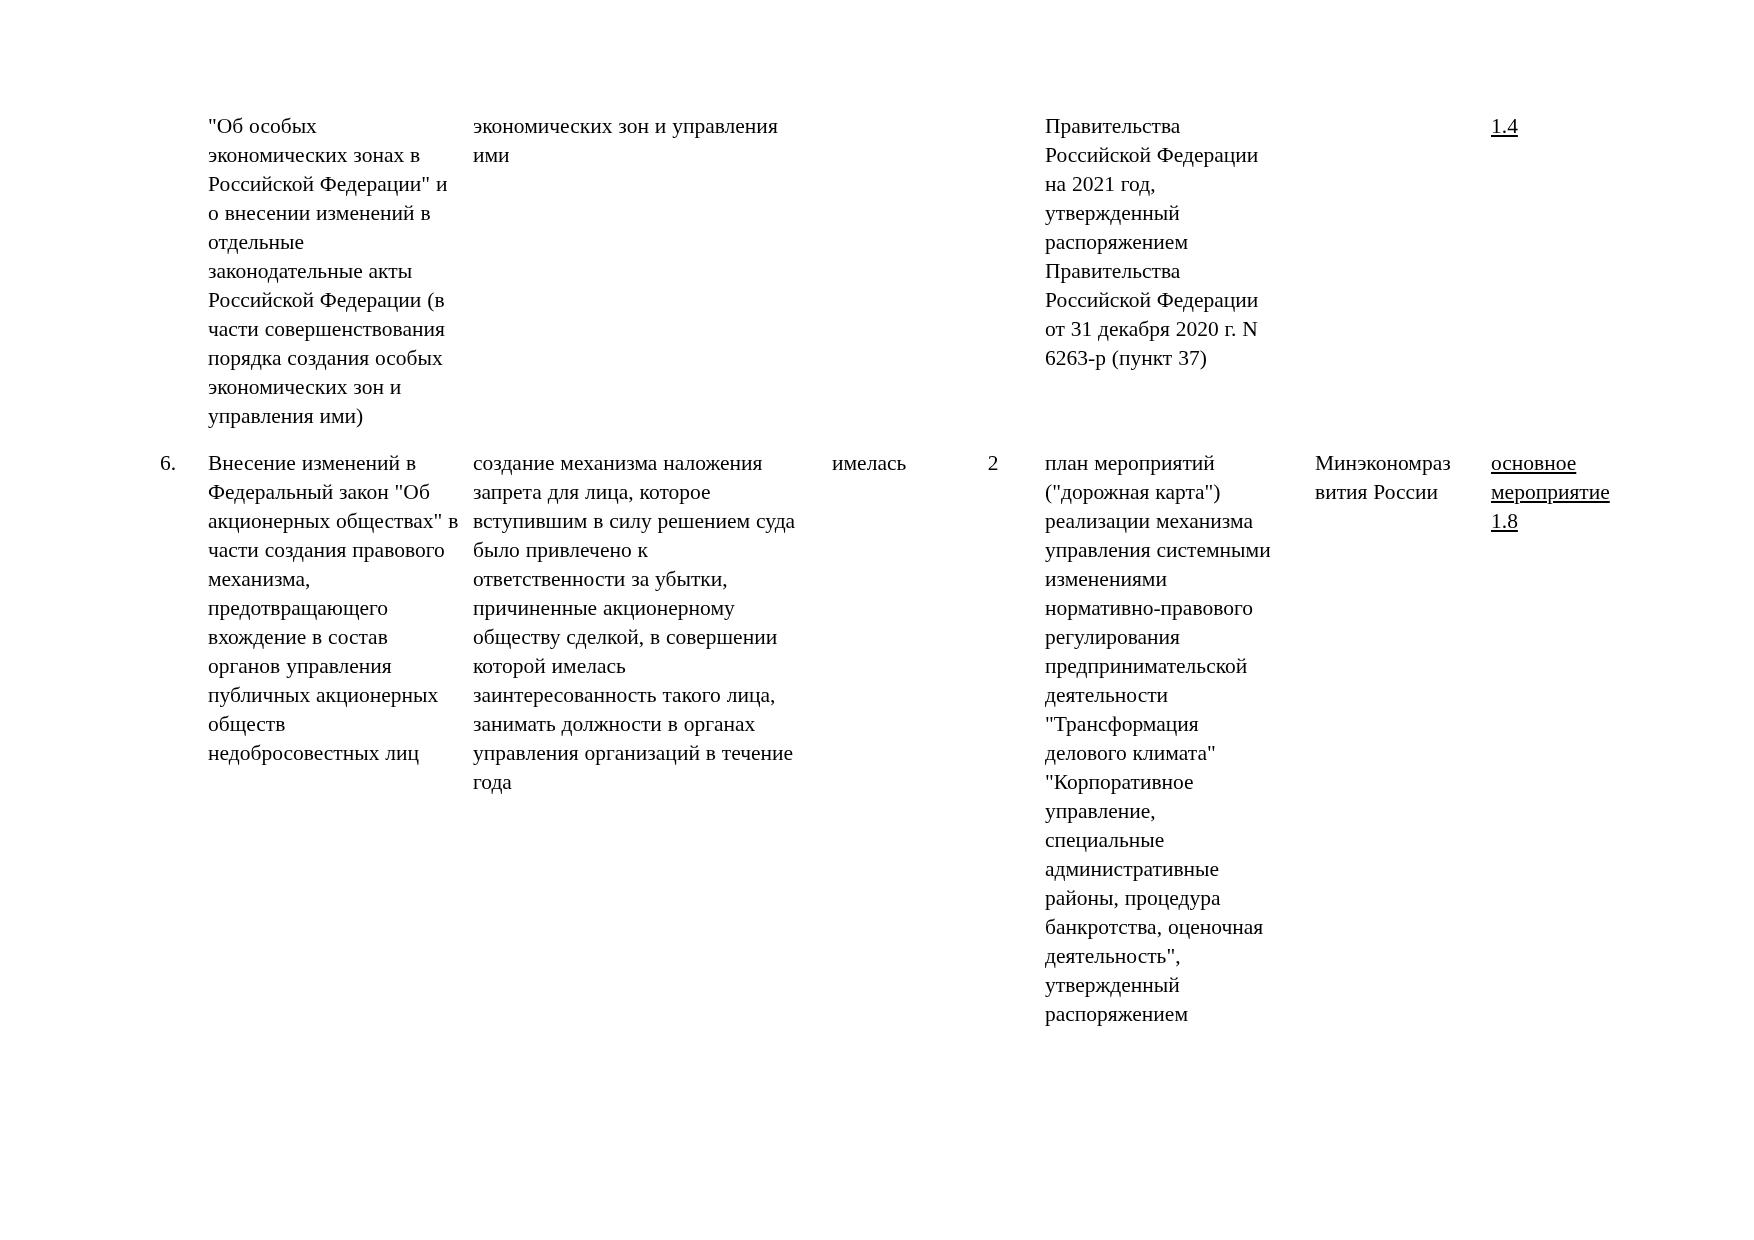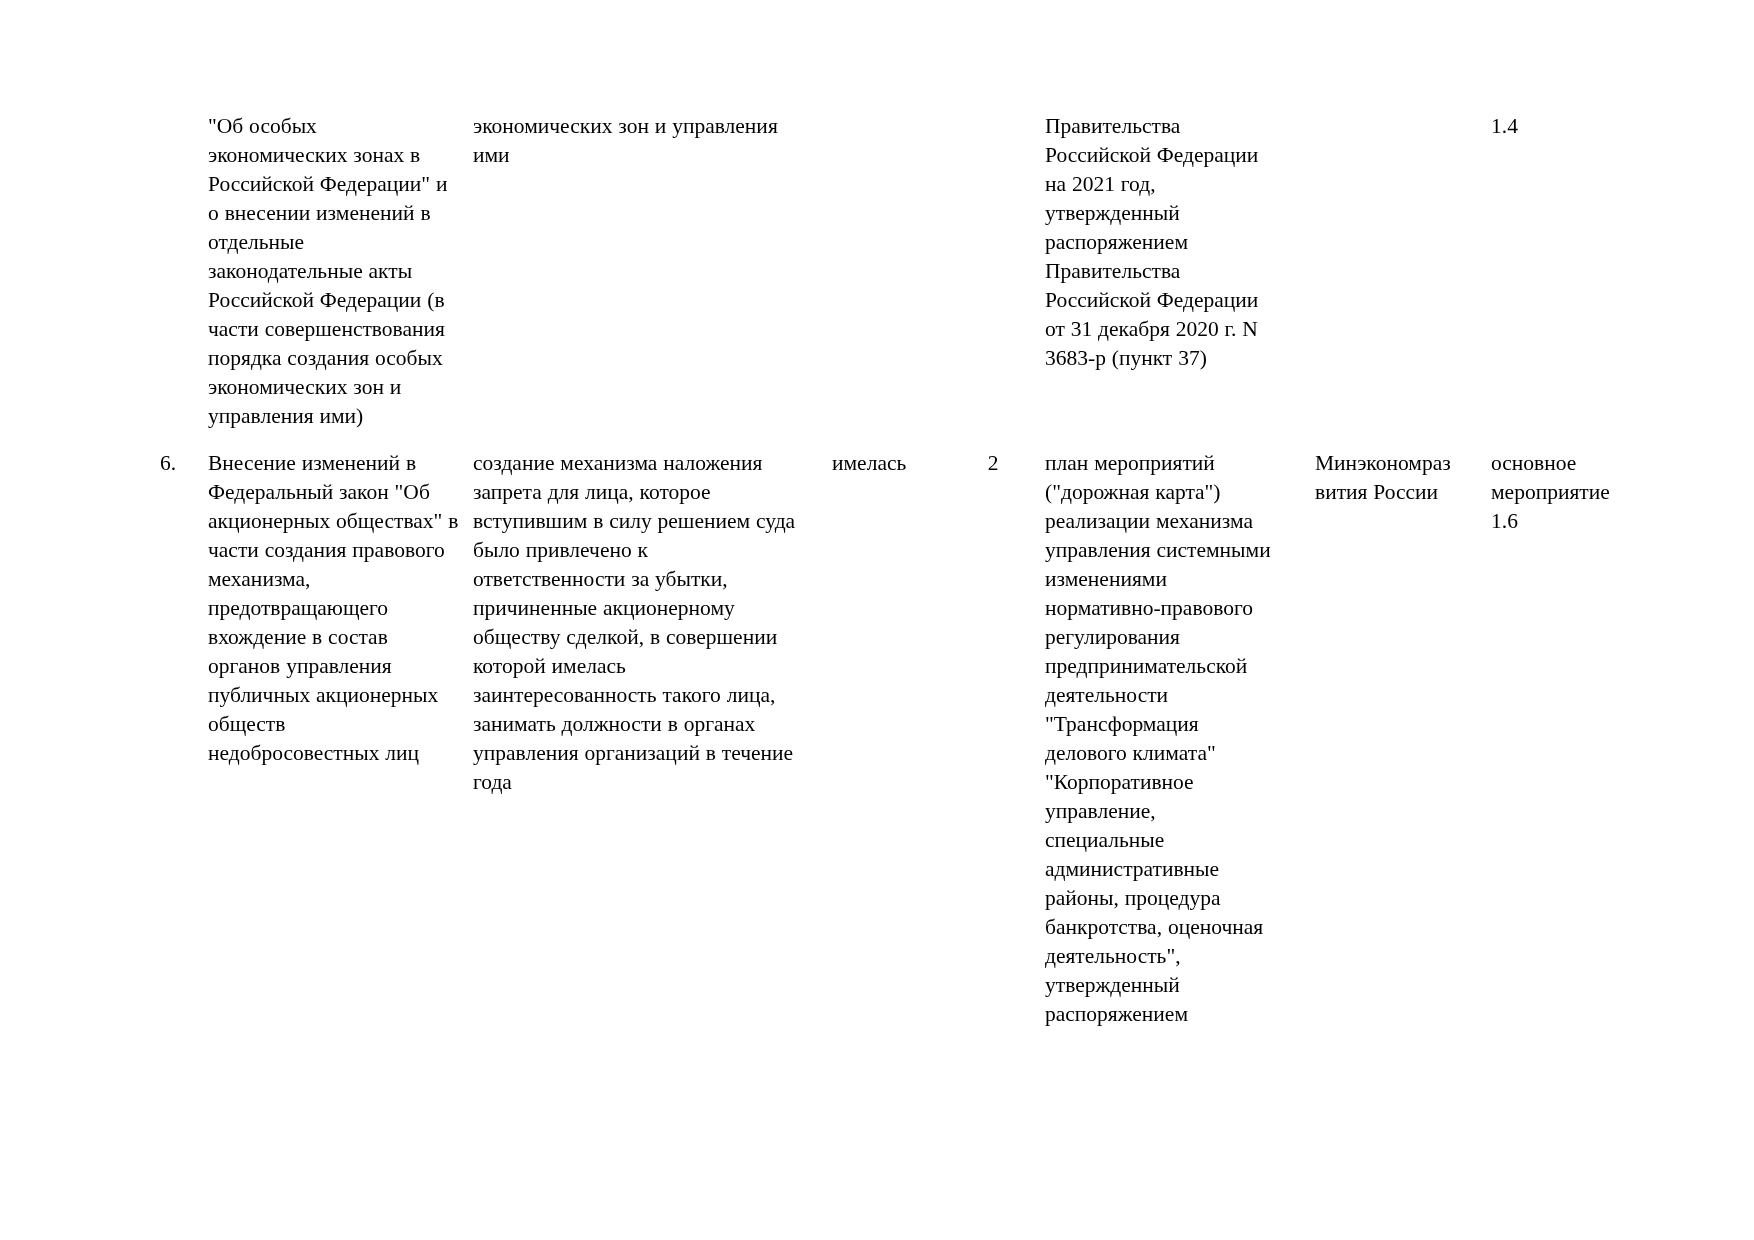--- a/index.html
+++ b/index.html
@@ -33,21 +33,21 @@
     word-spacing: 0.5px;
   }
   tr.row-cont td {
     padding-bottom: 18px;
   }
   td.c1 { }
   td.c4 { padding-left: 14px; }
   td.c5 { text-align: center; padding-right: 0; }
   td.c6 { padding-left: 22px; }
   td.c7 { padding-left: 22px; overflow-wrap: break-word; word-break: break-word; }
-  td.c8 { padding-left: 26px; }
+  td.c8 { padding-left: 26px; text-decoration: underline; }
 </style>
 </head>
 <body>
 
 <div class="page">
   <table class="doc-table">
     <colgroup>
       <col style="width:48px">
       <col style="width:265px">
       <col style="width:345px">
@@ -57,29 +57,29 @@
       <col style="width:172px">
       <col style="width:170px">
     </colgroup>
     <tbody>
       <tr class="row-cont">
         <td class="c1"></td>
         <td class="c2">"Об особых экономических зонах в Российской Федерации" и о внесении изменений в отдельные законодательные акты Российской Федерации (в части совершенствования порядка создания особых экономических зон и управления ими)</td>
         <td class="c3">экономических зон и управления ими</td>
         <td class="c4"></td>
         <td class="c5"></td>
-        <td class="c6">Правительства Российской Федерации на 2021 год, утвержденный распоряжением Правительства Российской Федерации от 31 декабря 2020 г. N 3683-р (пункт 37)</td>
+        <td class="c6">Правительства Российской Федерации на 2021 год, утвержденный распоряжением Правительства Российской Федерации от 31 декабря 2020 г. N 6263-р (пункт 37)</td>
         <td class="c7"></td>
         <td class="c8">1.4</td>
       </tr>
       <tr>
         <td class="c1">6.</td>
         <td class="c2">Внесение изменений в Федеральный закон "Об акционерных обществах" в части создания правового механизма, предотвращающего вхождение в состав органов управления публичных акционерных обществ недобросовестных лиц</td>
         <td class="c3">создание механизма наложения запрета для лица, которое вступившим в силу решением суда было привлечено к ответственности за убытки, причиненные акционерному обществу сделкой, в совершении которой имелась заинтересованность такого лица, занимать должности в органах управления организаций в течение года</td>
         <td class="c4">имелась</td>
         <td class="c5">2</td>
         <td class="c6">план мероприятий ("дорожная карта") реализации механизма управления системными изменениями нормативно-правового регулирования предпринимательской деятельности "Трансформация делового климата" "Корпоративное управление, специальные административные районы, процедура банкротства, оценочная деятельность", утвержденный распоряжением</td>
         <td class="c7">Минэкономразвития России</td>
-        <td class="c8">основное мероприятие 1.6</td>
+        <td class="c8">основное мероприятие 1.8</td>
       </tr>
     </tbody>
   </table>
 </div>
 
 </body></html>

